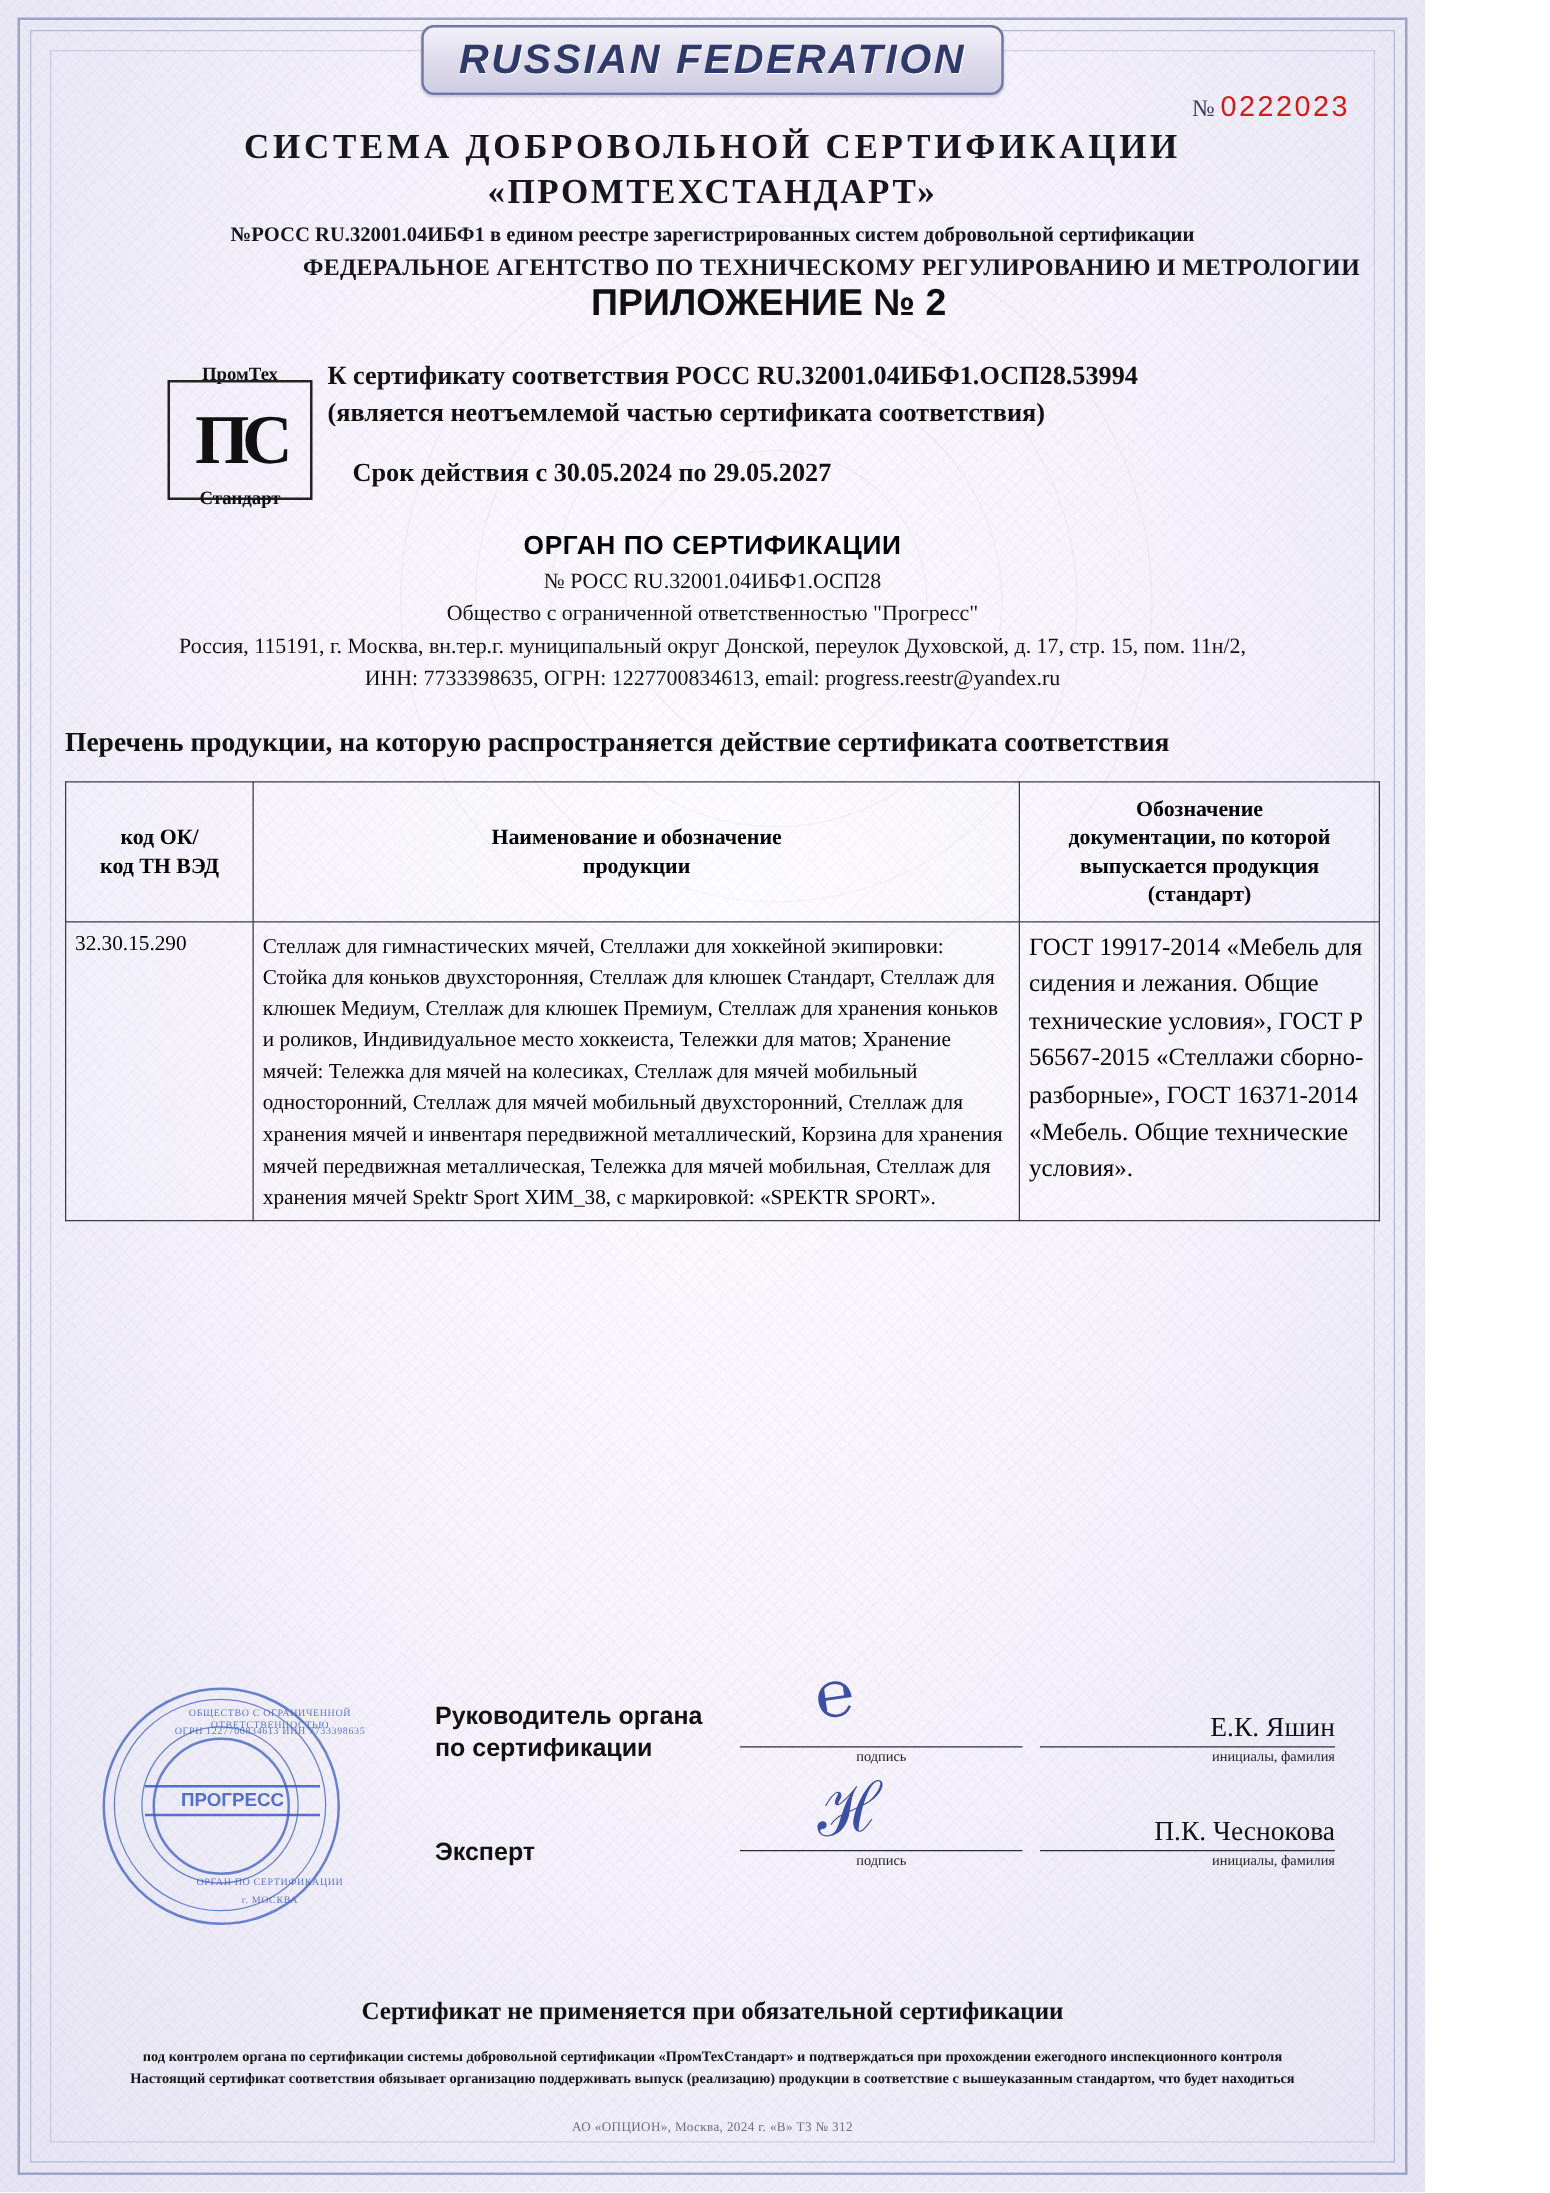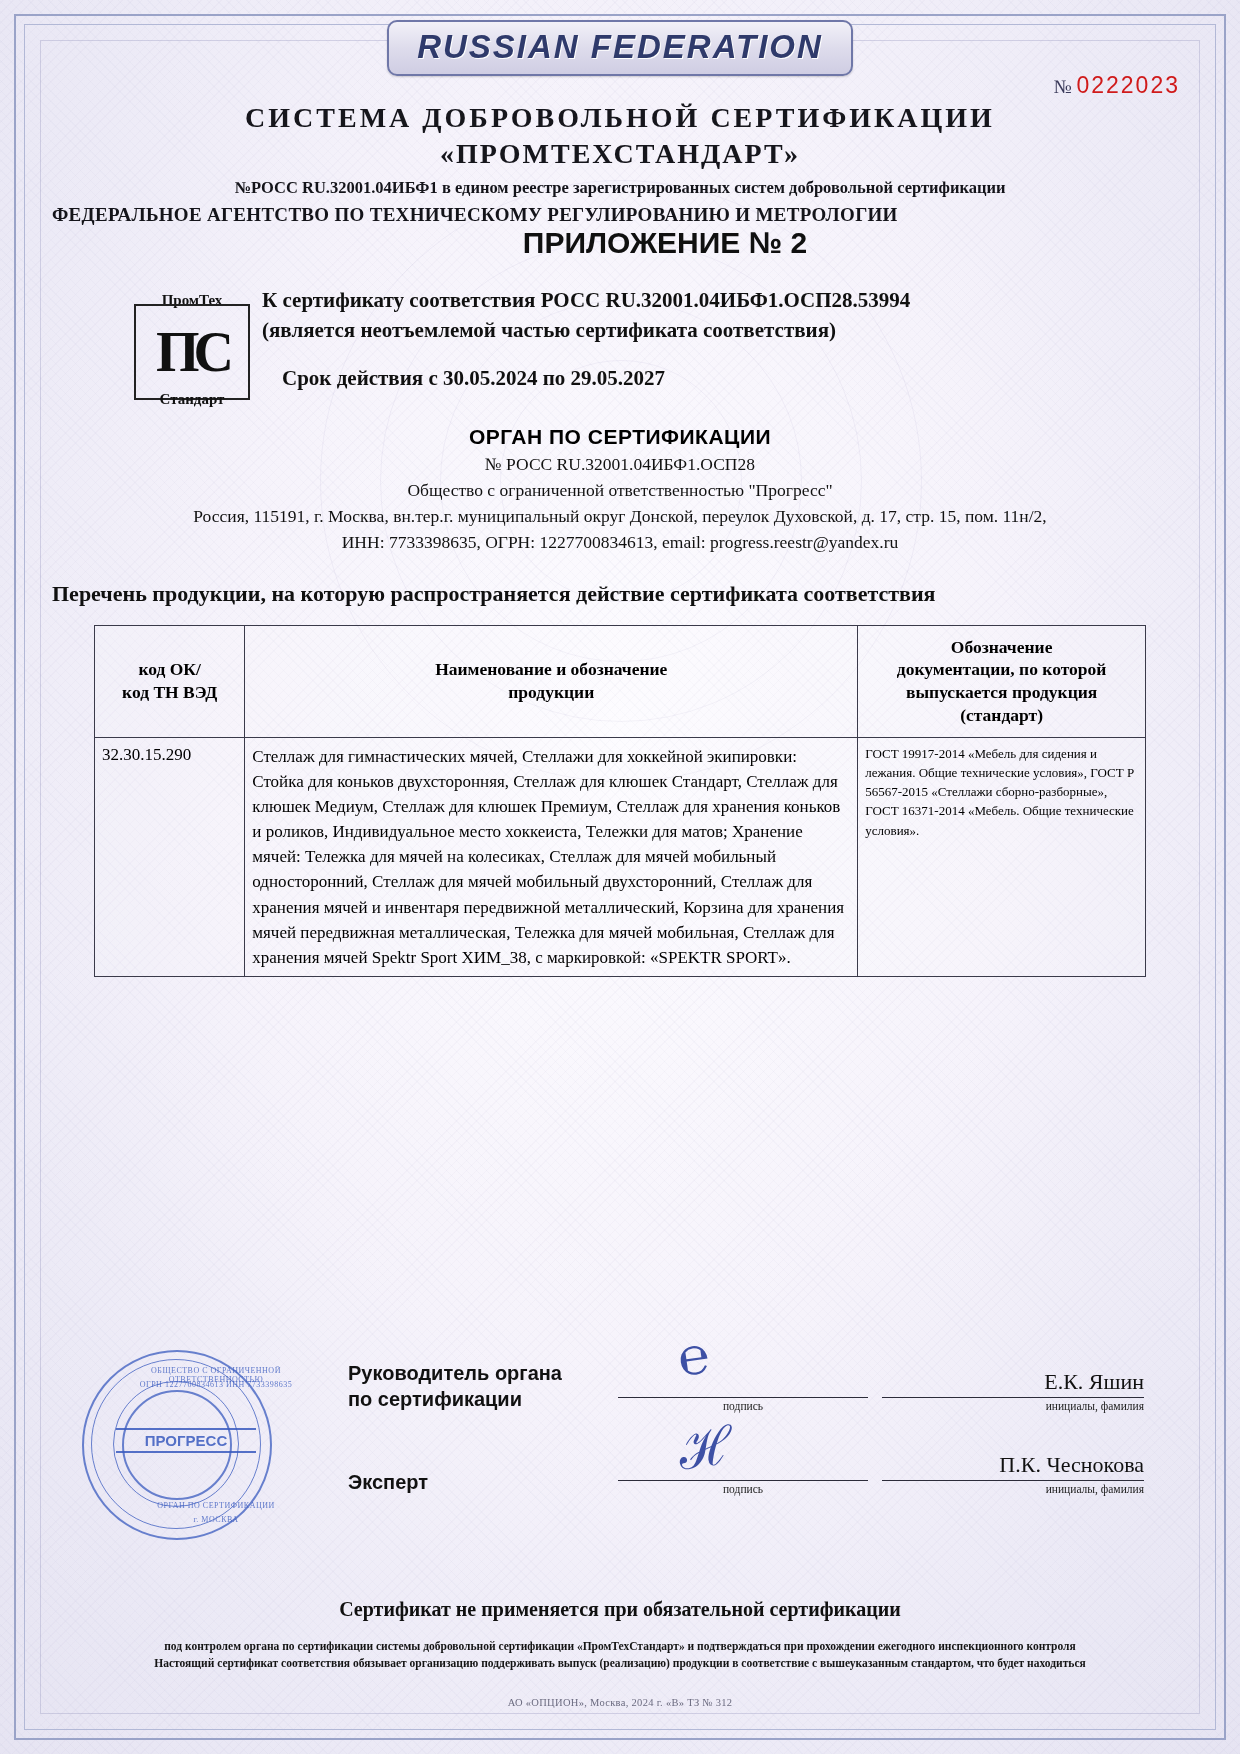--- a/index.html
+++ b/index.html
@@ -5,21 +5,21 @@
   html, body {
     margin: 0;
     padding: 0;
     background: #ffffff;
   }
   body {
     font-family: "Liberation Serif", serif;
   }
   .page {
     position: relative;
-    width: 1240px;
+    width: 1140px;
     height: 1754px;
     box-sizing: border-box;
     background:
       repeating-linear-gradient(45deg, rgba(150,160,200,0.055) 0px, rgba(150,160,200,0.055) 1px, rgba(255,255,255,0) 1px, rgba(255,255,255,0) 7px),
       repeating-linear-gradient(-45deg, rgba(160,140,190,0.05) 0px, rgba(160,140,190,0.05) 1px, rgba(255,255,255,0) 1px, rgba(255,255,255,0) 7px),
       radial-gradient(ellipse at 50% 42%, #fdfcff 0%, #f6f3fb 45%, #eceaf6 75%, #e6e4f2 100%);
     overflow: hidden;
   }
   
   .guilloche {
@@ -103,21 +103,21 @@
     color: #16161c;
   }
   .reg-line {
     text-align: center;
     font-size: 16.5px;
     font-weight: bold;
     margin-top: 8px;
     color: #14141a;
   }
   .agency-line {
-    text-align: left;
+    text-align: right;
     font-size: 19px;
     font-weight: bold;
     margin-top: 6px;
     letter-spacing: 0.3px;
     color: #14141a;
     font-family: Liberation Serif, serif;
   }
 
   
   .emblem {
@@ -231,21 +231,21 @@
     font-size: 17px;
     text-align: left;
     line-height: 1.35;
   }
   td.name {
     font-size: 17px;
     line-height: 1.48;
     text-align: left;
   }
   td.doc {
-    font-size: 13px;
+    font-size: 20px;
     line-height: 1.48;
   }
 
   
   .sig-area {
     position: absolute;
     left: 0;
     right: 0;
     top: 1320px;
     height: 260px;

